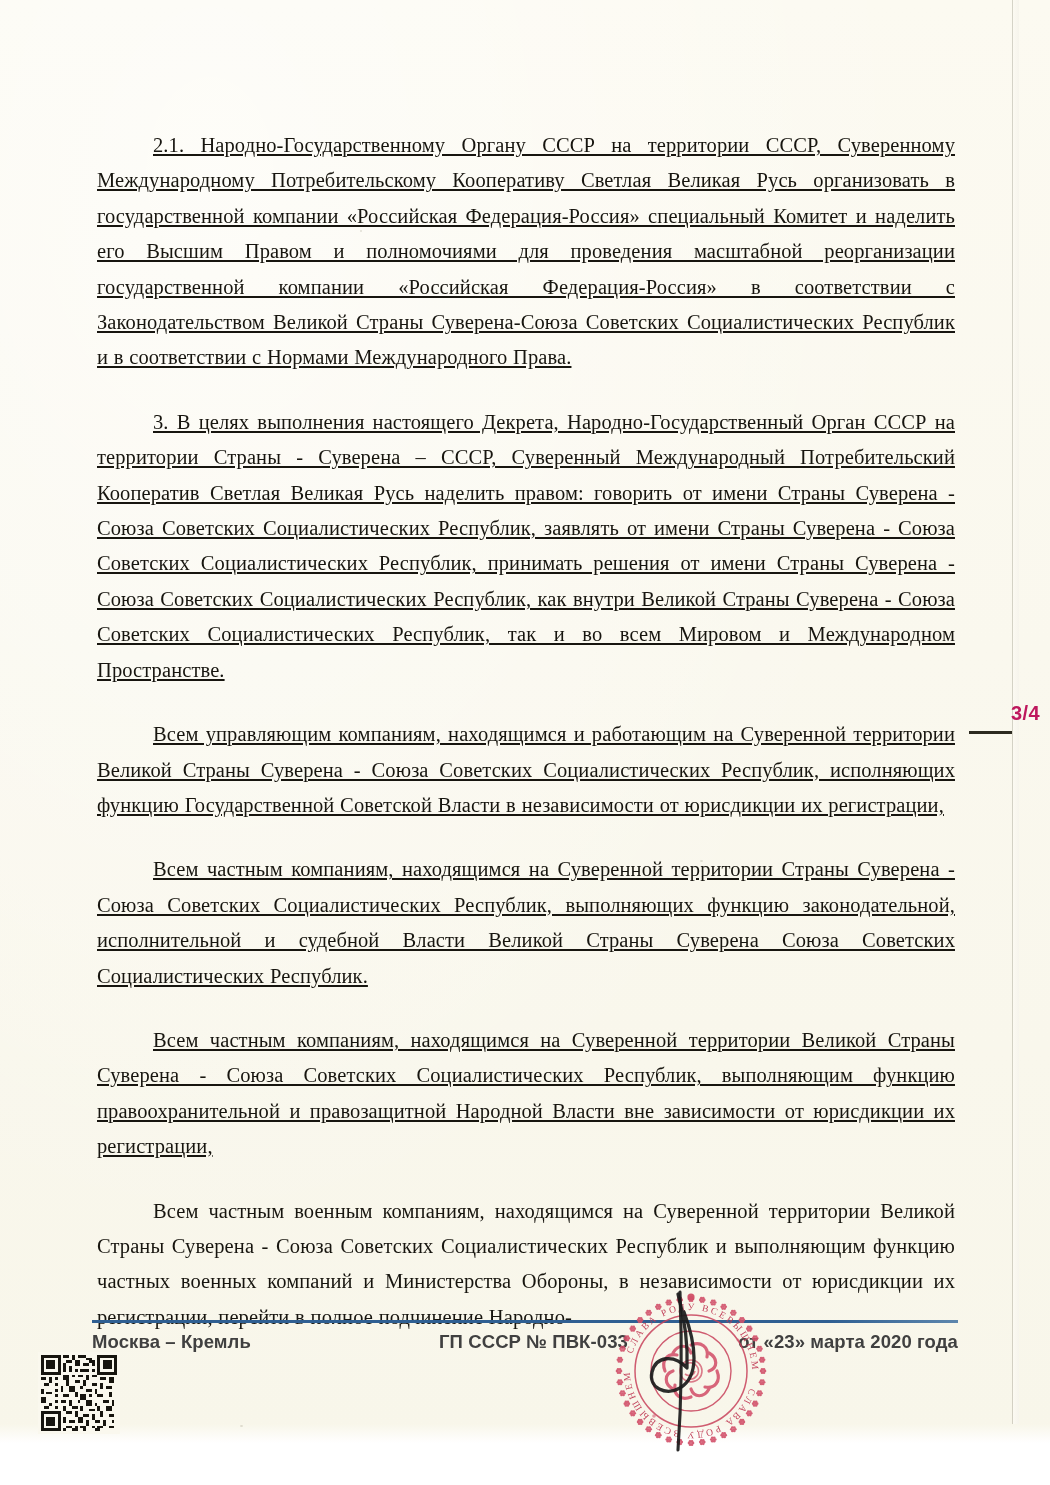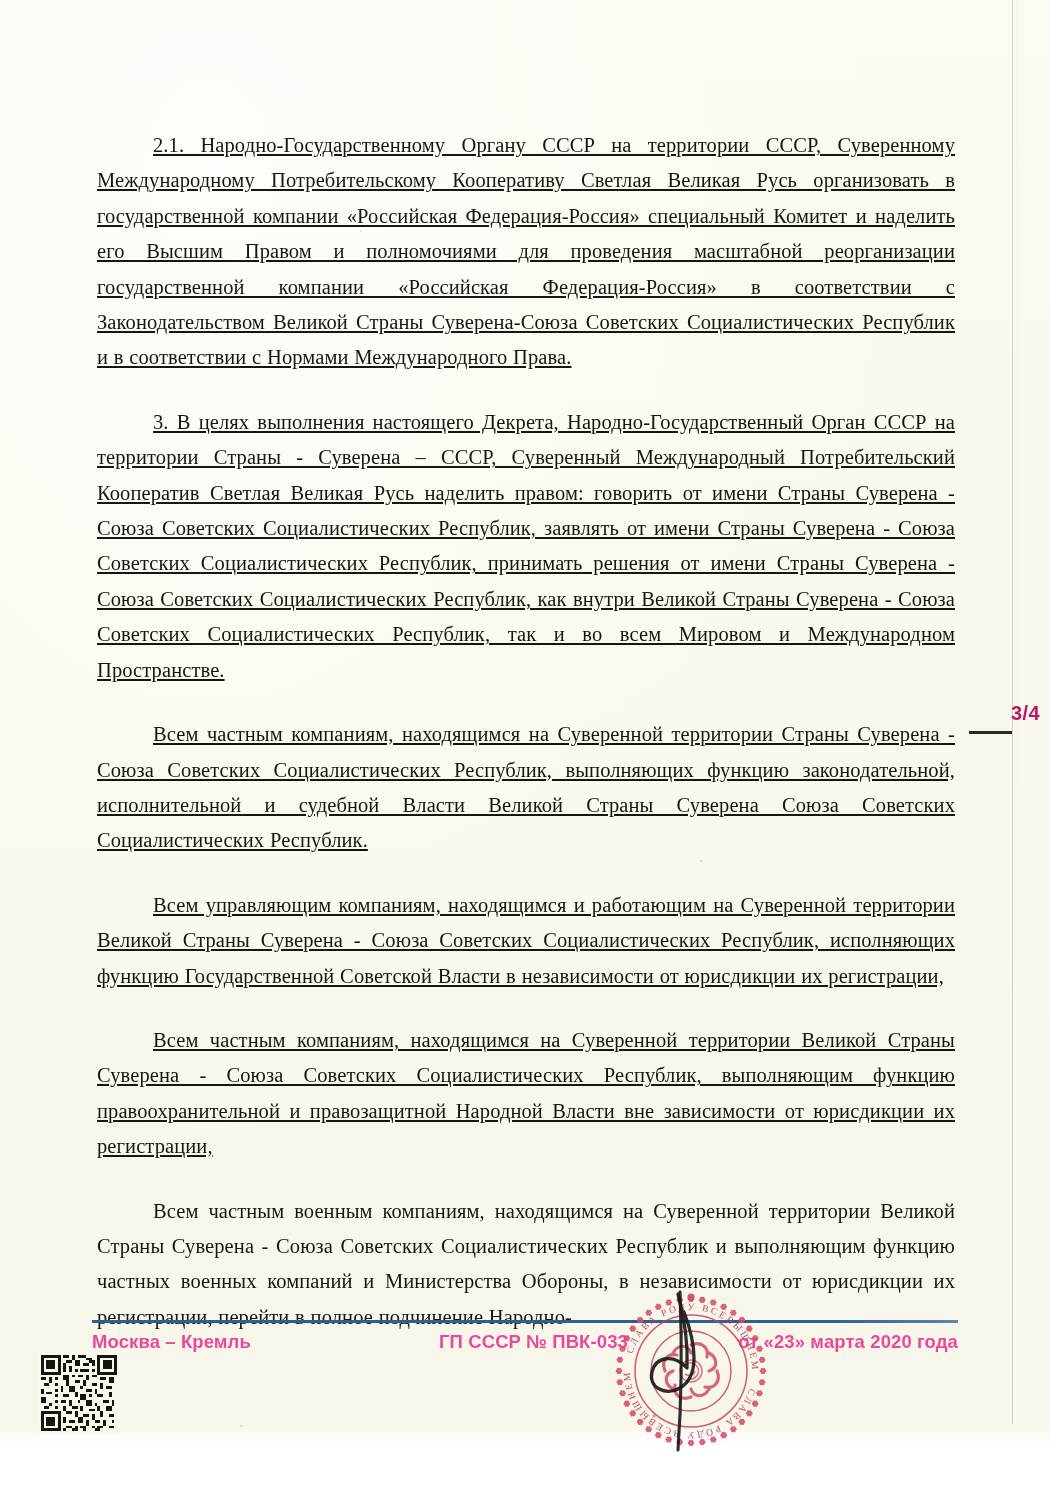--- a/index.html
+++ b/index.html
@@ -107,21 +107,21 @@
   }
   .footer {
     position: absolute;
     left: 92px;
     top: 1331px;
     width: 866px;
     height: 34px;
     font-family: "Liberation Sans", "DejaVu Sans", sans-serif;
     font-size: 18.5px;
     font-weight: 700;
-    color: #ec4899;
+    color: #404040;
     letter-spacing: 0.1px;
   }
   .footer-left {
     position: absolute;
     left: 0;
     top: 0;
     white-space: nowrap;
   }
   .footer-center {
     position: absolute;
@@ -187,22 +187,22 @@
   <div class="speck" style="left:148px;top:252px;width:3px;height:3px;"></div>
   <div class="speck" style="left:360px;top:230px;width:2px;height:2px;"></div>
   <div class="speck" style="left:700px;top:860px;width:3px;height:2px;"></div>
   <div class="speck" style="left:520px;top:1108px;width:2px;height:2px;"></div>
   <div class="speck" style="left:880px;top:1210px;width:2px;height:2px;"></div>
   <div class="speck" style="left:240px;top:1425px;width:3px;height:2px;"></div>
 
   <div class="doc-body">
     <p class="para gap-lg">2.1. Народно-Государственному Органу СССР на территории СССР, Суверенному Международному Потребительскому Кооперативу Светлая Великая Русь организовать в государственной компании «Российская Федерация-Россия» специальный Комитет и наделить его Высшим Правом и полномочиями для проведения масштабной реорганизации государственной компании «Российская Федерация-Россия» в соответствии с Законодательством  Великой Страны Суверена-Союза Советских Социалистических Республик и в соответствии с Нормами Международного Права.</p>
     <p class="para gap-lg">3. В целях выполнения настоящего Декрета, Народно-Государственный Орган СССР на территории Страны - Суверена – СССР, Суверенный Международный Потребительский Кооператив Светлая Великая Русь наделить правом: говорить от имени Страны Суверена - Союза Советских Социалистических Республик, заявлять от имени Страны Суверена - Союза Советских Социалистических Республик, принимать решения  от имени Страны Суверена - Союза Советских Социалистических Республик, как  внутри Великой Страны Суверена - Союза Советских Социалистических Республик, так и во всем Мировом и Международном Пространстве.</p>
+    <p class="para gap-lg">Всем управляющим компаниям, находящимся и работающим на Суверенной территории Великой Страны Суверена - Союза Советских Социалистических Республик, исполняющих функцию Государственной Советской Власти в независимости от юрисдикции их регистрации,</p>
     <p class="para gap-lg">Всем частным компаниям, находящимся на Суверенной территории Страны Суверена - Союза Советских Социалистических Республик, выполняющих функцию законодательной, исполнительной и судебной Власти Великой Страны Суверена Союза Советских Социалистических Республик.</p>
-    <p class="para gap-lg">Всем управляющим компаниям, находящимся и работающим на Суверенной территории Великой Страны Суверена - Союза Советских Социалистических Республик, исполняющих функцию Государственной Советской Власти в независимости от юрисдикции их регистрации,</p>
     <p class="para gap-lg">Всем частным компаниям, находящимся на Суверенной территории Великой Страны Суверена - Союза Советских Социалистических Республик, выполняющим функцию правоохранительной и правозащитной Народной Власти вне зависимости от юрисдикции их регистрации,</p>
     <p class="para">Всем частным военным компаниям, находящимся на Суверенной территории Великой Страны Суверена - Союза Советских Социалистических Республик и выполняющим функцию частных военных компаний и Министерства Обороны, в независимости от юрисдикции их регистрации, перейти в полное подчинение Народно-</p>
   </div>
 
   <div class="page-marker">3/4</div>
   <div class="page-marker-rule"></div>
 
   <div class="footer-rule"></div>
   <div class="footer">
     <span class="footer-left">Москва – Кремль</span>

